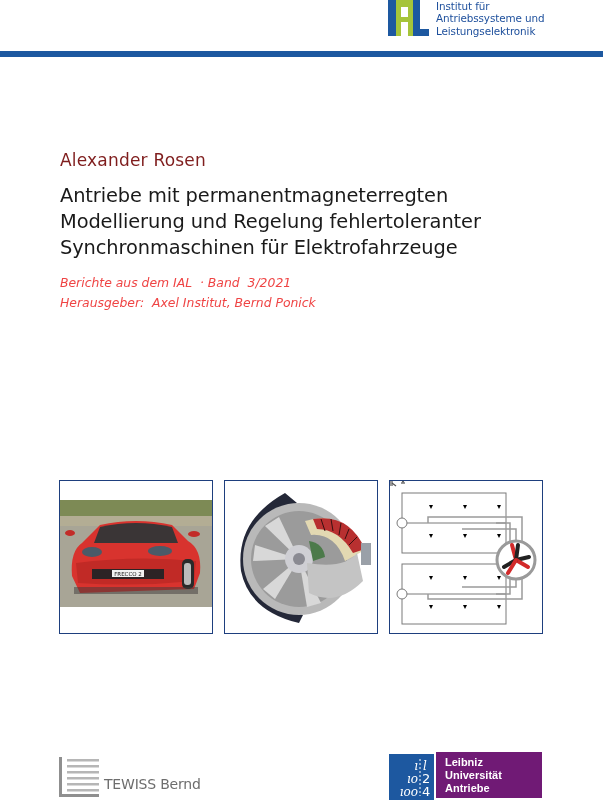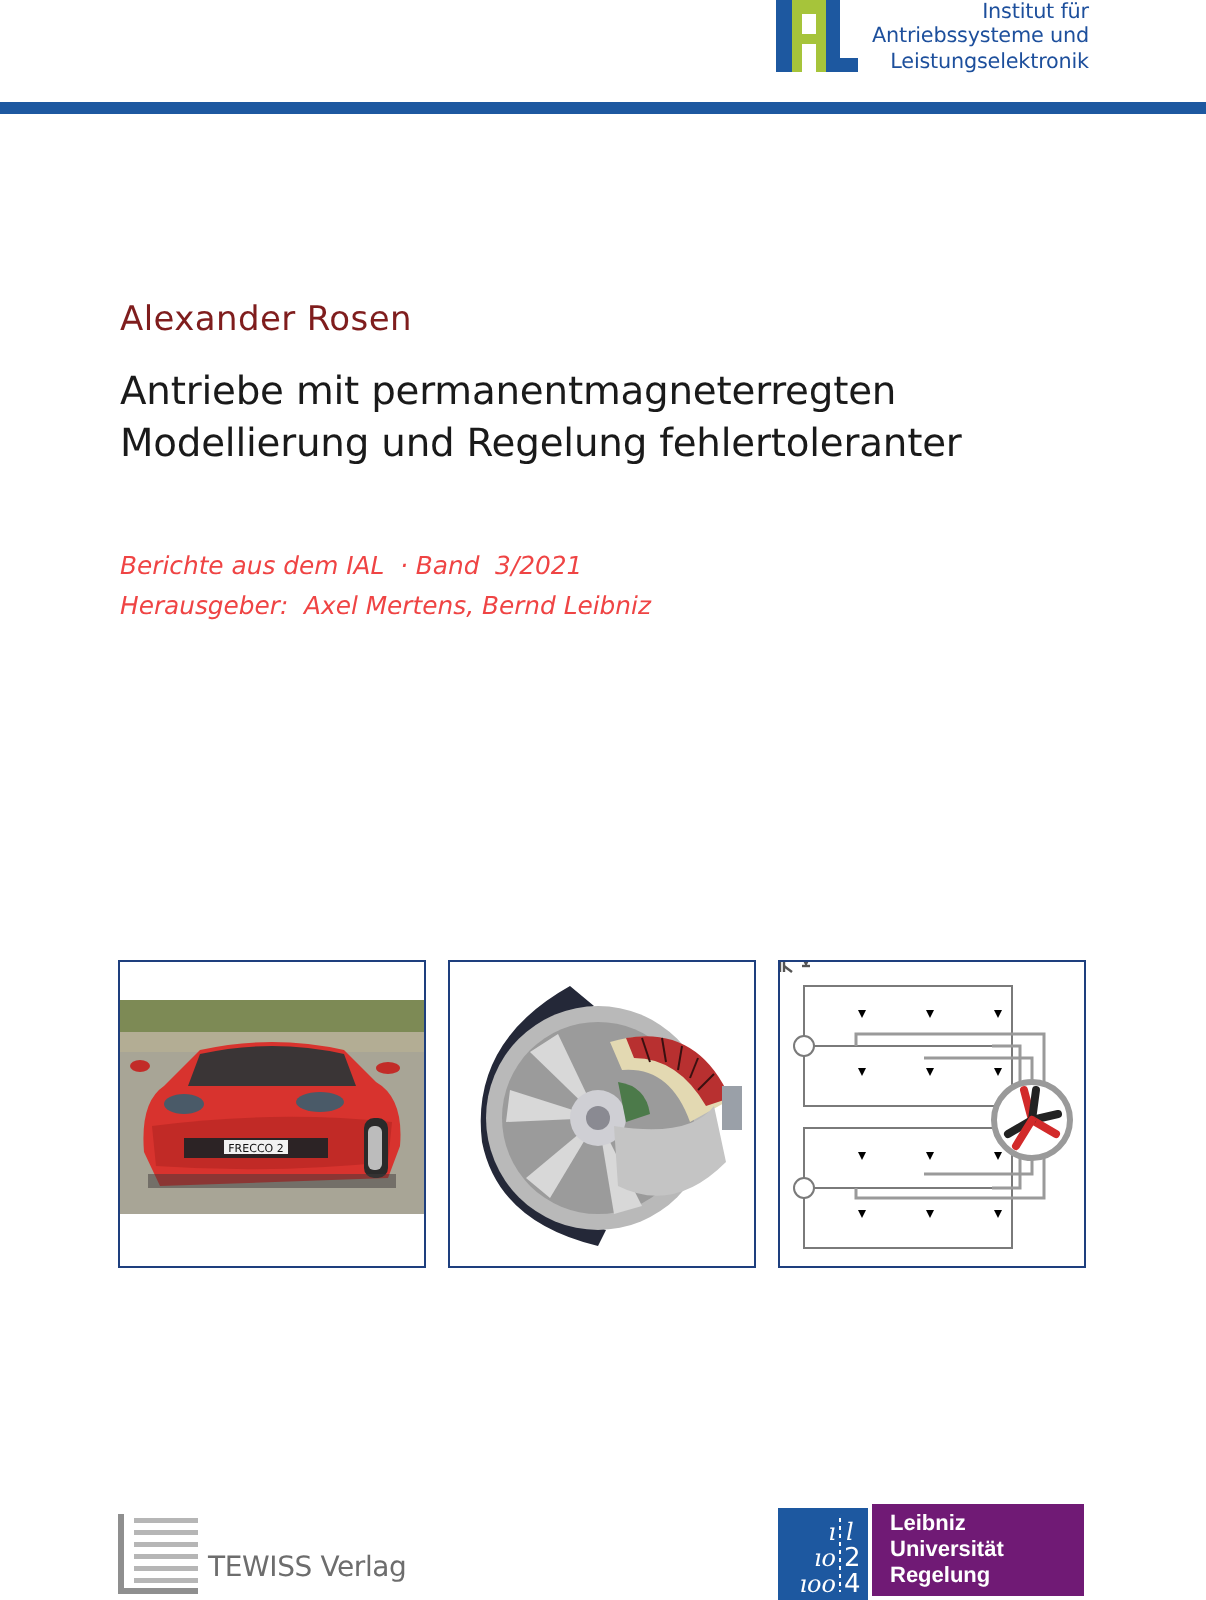--- a/index.html
+++ b/index.html
@@ -2,21 +2,21 @@
 <html><head>
 <meta charset="utf-8">
 <style>
   html, body { margin:0; padding:0; }
   body { width:603px; height:800px; background:#ffffff; position:relative; overflow:hidden;
          font-family:"DejaVu Sans", sans-serif; color:#1a1a1a; }
   .abs { position:absolute; }
   
   #ial-logo { left:388px; top:0; width:41px; height:36px; }
   #ial-text { left:436px; top:0; font-size:10.4px; line-height:12.4px; color:#1d4f9c;
-              font-family:"DejaVu Sans", sans-serif; letter-spacing:-0.1px;text-align:right; }
+              font-family:"DejaVu Sans", sans-serif; letter-spacing:-0.1px; }
   #top-bar { left:0; top:51px; width:603px; height:6px; background:#1d58a0; }
   
   #author { left:60px; top:150px; font-size:17px; color:#7f1d1d; letter-spacing:0.2px; }
   #title { left:60px; top:183px; font-size:19.4px; line-height:26px; color:#1a1a1a; letter-spacing:-0.1px; }
   #title div { white-space:nowrap; }
   #series { left:60px; top:273px; font-size:12.4px; line-height:19.5px; font-style:italic; color:#ef4444; }
   
   .frame { position:absolute; top:480px; width:152px; height:152px; border:1.5px solid #1e3f7e; background:#fff; overflow:hidden; }
   #frame-car { left:59px; }
   #frame-motor { left:224px; }
@@ -43,24 +43,25 @@
   <div>Institut für</div>
   <div>Antriebssysteme und</div>
   <div>Leistungselektronik</div>
 </div>
 <div id="top-bar" class="abs"></div>
 
 <div id="author" class="abs">Alexander Rosen</div>
 <div id="title" class="abs">
   <div>Antriebe mit permanentmagneterregten</div>
   <div>Modellierung und Regelung fehlertoleranter</div>
+  <div>Synchronmaschinen für Elektrofahrzeuge</div>
 </div>
 <div id="series" class="abs">
   <div style="white-space:pre">Berichte aus dem IAL  · Band  3/2021</div>
-  <div style="white-space:pre">Herausgeber:  Axel Mertens, Bernd Leibniz</div>
+  <div style="white-space:pre">Herausgeber:  Axel Institut, Bernd Ponick</div>
 </div>
 
 <div id="frame-car" class="frame">
   <svg width="152" height="152" viewBox="0 0 152 152">
     <rect x="0" y="19" width="152" height="107" fill="#9c9a86"></rect>
     <rect x="0" y="19" width="152" height="16" fill="#7d8a55"></rect>
     <rect x="0" y="35" width="152" height="10" fill="#b3ad94"></rect>
     <rect x="0" y="45" width="152" height="81" fill="#a8a596"></rect>
 
     <path d="M12 95 Q10 70 22 62 L40 44 Q76 36 112 44 L128 60 Q142 68 140 92 L134 108 L20 112 Z" fill="#d8332e"></path>
@@ -187,32 +188,32 @@
 <svg id="tewiss-logo" class="abs" viewBox="0 0 40 40">
   <rect x="0" y="0" width="3" height="40" fill="#8f8f8f"></rect>
   <rect x="0" y="37" width="40" height="3" fill="#8f8f8f"></rect>
   <rect x="8" y="2" width="32" height="2.5" fill="#b6b6b6"></rect>
   <rect x="8" y="8" width="32" height="2.5" fill="#b6b6b6"></rect>
   <rect x="8" y="14" width="32" height="2.5" fill="#b6b6b6"></rect>
   <rect x="8" y="20" width="32" height="2.5" fill="#b6b6b6"></rect>
   <rect x="8" y="26" width="32" height="2.5" fill="#b6b6b6"></rect>
   <rect x="8" y="32" width="32" height="2.5" fill="#b6b6b6"></rect>
 </svg>
-<div id="tewiss-text" class="abs">TEWISS Verlag</div>
+<div id="tewiss-text" class="abs">TEWISS Bernd</div>
 
 <div id="luh-square" class="abs">
   <svg width="45" height="46" viewBox="0 0 45 46">
     <line x1="31" y1="5" x2="31" y2="42" stroke="#ffffff" stroke-width="1" stroke-dasharray="2,2"></line>
     <text x="29" y="16" font-size="12" font-style="italic" fill="#fff" text-anchor="end" font-family="DejaVu Serif, serif">ı</text>
     <text x="34" y="16" font-size="12" font-style="italic" fill="#fff" font-family="DejaVu Serif, serif">l</text>
     <text x="29" y="29" font-size="12" font-style="italic" fill="#fff" text-anchor="end" font-family="DejaVu Serif, serif">ıo</text>
     <text x="33" y="29" font-size="13" fill="#fff" font-family="DejaVu Sans, sans-serif">2</text>
     <text x="29" y="42" font-size="12" font-style="italic" fill="#fff" text-anchor="end" font-family="DejaVu Serif, serif">ıoo</text>
     <text x="33" y="42" font-size="13" fill="#fff" font-family="DejaVu Sans, sans-serif">4</text>
   </svg>
 </div>
 <div id="luh-text-box" class="abs">
   <div id="luh-text">
     <div>Leibniz</div>
     <div>Universität</div>
-    <div>Regelung</div>
+    <div>Antriebe</div>
   </div>
 </div>
 
 </body></html>

